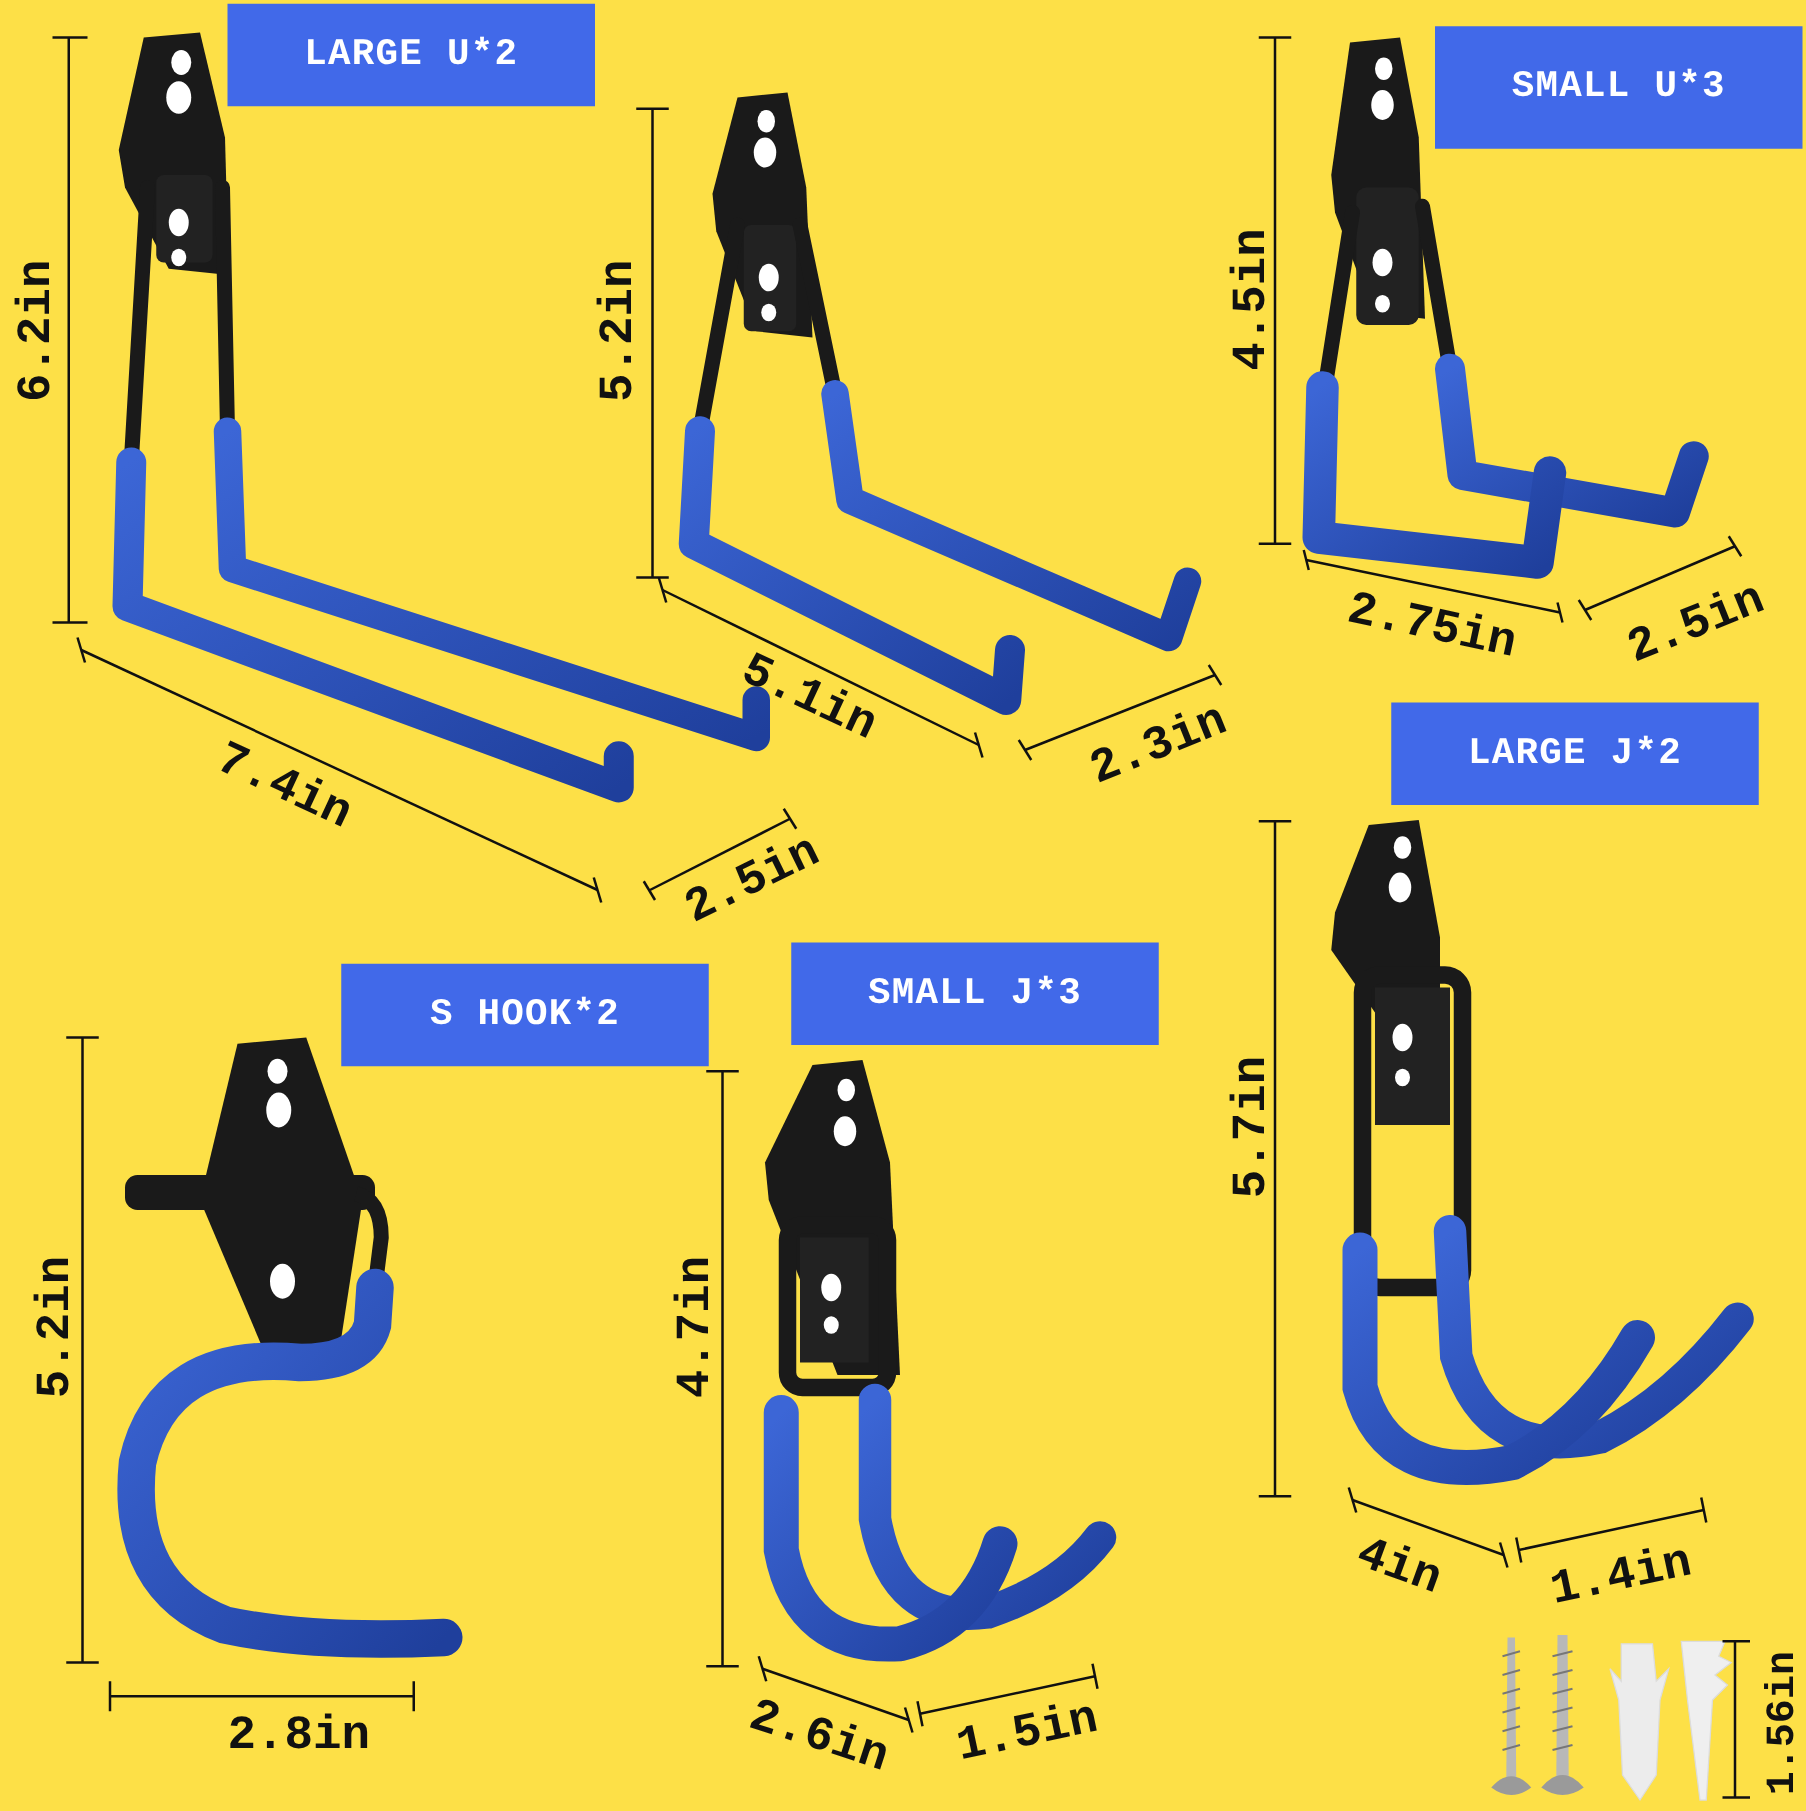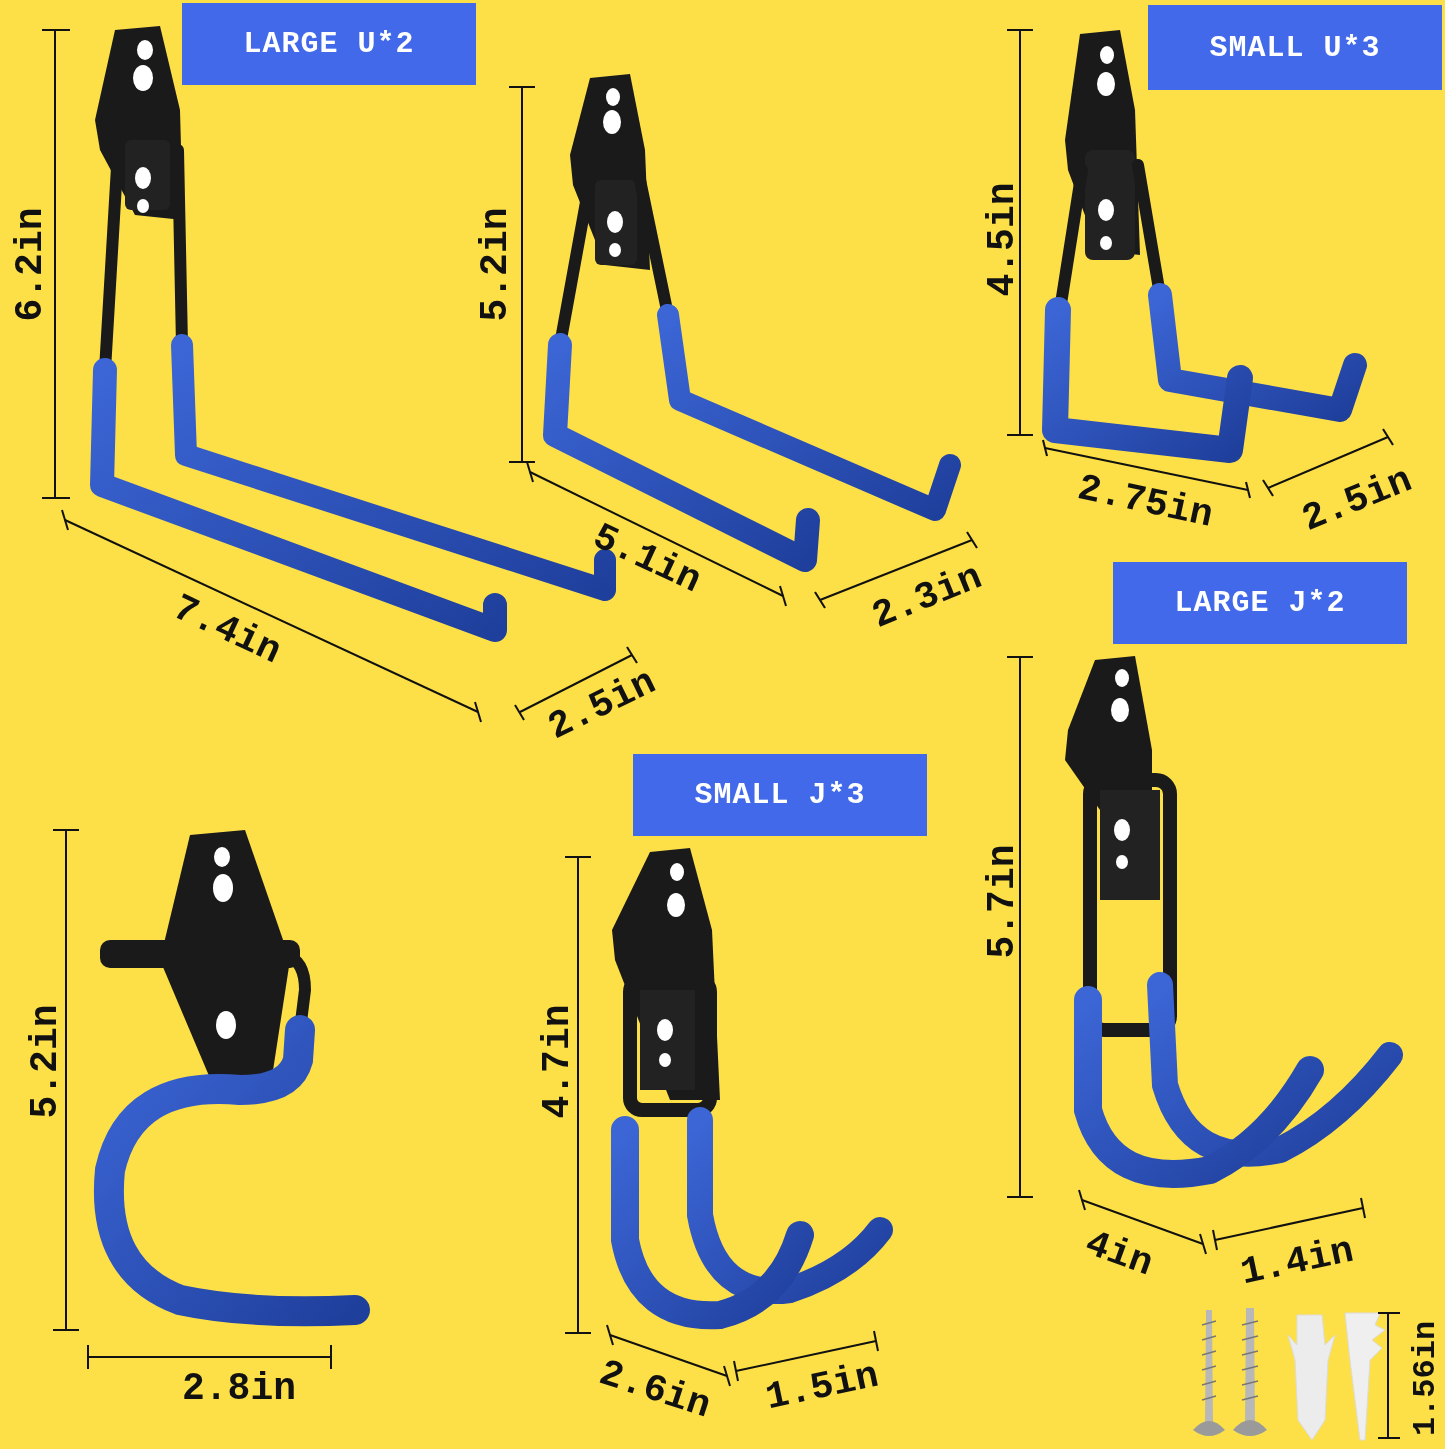--- a/index.html
+++ b/index.html
@@ -201,22 +201,23 @@
         <line x1="734" y1="1361" x2="738" y2="1381"></line>
         <line x1="874" y1="1331" x2="878" y2="1351"></line>
 
       <line x1="1388" y1="1313" x2="1388" y2="1438"></line>
         <line x1="1378" y1="1313" x2="1400" y2="1313"></line>
         <line x1="1378" y1="1438" x2="1400" y2="1438"></line>
     </g>
   </svg>
 
   <div class="badge" style="left:182px;top:3px;width:294px;height:82px;">LARGE U*2</div>
-  <div class="badge" style="left:1148px;top:5px;width:294px;height:85px;">SMALL U*3</div>
+  <div class="badge" style="left:1148px;top:21px;width:294px;height:98px;">SMALL U*3</div>
   <div class="badge" style="left:1113px;top:562px;width:294px;height:82px;">LARGE J*2</div>
+  <div class="badge" style="left:273px;top:771px;width:294px;height:82px;">S HOOK*2</div>
   <div class="badge" style="left:633px;top:754px;width:294px;height:82px;">SMALL J*3</div>
 
   <div class="dim" style="left:-27px;top:243px;transform:rotate(-90deg);">6.2in</div>
   <div class="dim" style="left:170px;top:608px;transform:rotate(25deg);">7.4in</div>
   <div class="dim" style="left:545px;top:683px;transform:rotate(-26deg);">2.5in</div>
 
   <div class="dim" style="left:438px;top:243px;transform:rotate(-90deg);">5.2in</div>
   <div class="dim" style="left:590px;top:537px;transform:rotate(25deg);">5.1in</div>
   <div class="dim" style="left:870px;top:575px;transform:rotate(-22deg);">2.3in</div>
 

